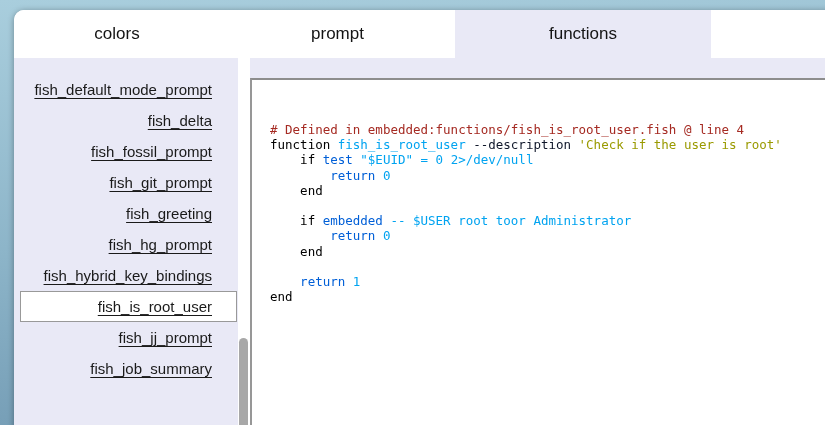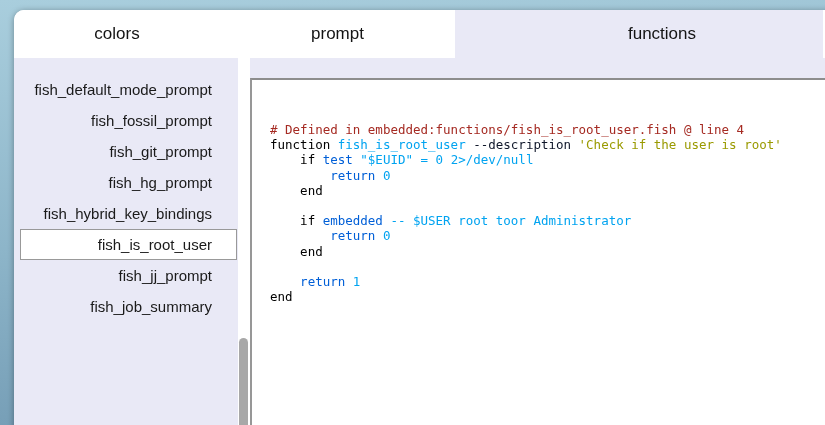--- a/index.html
+++ b/index.html
@@ -32,21 +32,21 @@
     display: flex;
     align-items: center;
     justify-content: center;
     font-size: 17px;
     font-weight: 500;
     color: #141414;
     cursor: pointer;
   }
   .tab:nth-child(1) { width: 206px; }
   .tab:nth-child(2) { width: 235px; }
-  .tab:nth-child(3) { width: 322px; padding-left: 46px; }
+  .tab:nth-child(3) { width: 256px; }
   .tab.selected { background: #e9e9f6; }
   .tabbar-spacer { flex: 1; background: #ffffff; }
   
   .content {
     position: absolute;
     left: 0; right: 0; top: 48px; bottom: 0;
     background: #e9e9f6;
   }
   
   .sidebar {
@@ -59,20 +59,21 @@
   .sb-item {
     height: 31px;
     line-height: 29px;
     text-align: right;
     padding-right: 24px;
     margin: 0 1px 0 6px;
     border: 1px solid transparent;
     box-sizing: border-box;
     font-size: 15px;
     color: #1a1a1a;
+    text-decoration: underline;
     text-underline-offset: 3px;
     text-decoration-thickness: 1px;
     cursor: pointer;
     white-space: nowrap;
   }
   .sb-item.selected {
     background: #ffffff;
     border-color: #999999;
   }
   
@@ -124,22 +125,24 @@
     <div class="tab">prompt</div>
     <div class="tab selected">functions</div>
     <div class="tabbar-spacer"></div>
   </div>
 
   <div class="content">
 
     <div class="sidebar" id="sidebar">
 
     <div class="sb-item">fish_default_mode_prompt</div>
+        <div class="sb-item">fish_delta</div>
         <div class="sb-item">fish_fossil_prompt</div>
         <div class="sb-item">fish_git_prompt</div>
+        <div class="sb-item">fish_greeting</div>
         <div class="sb-item">fish_hg_prompt</div>
         <div class="sb-item">fish_hybrid_key_bindings</div>
         <div class="sb-item selected">fish_is_root_user</div>
         <div class="sb-item">fish_jj_prompt</div>
         <div class="sb-item">fish_job_summary</div>
       </div>
 
     <div class="scroll-track">
       <div class="scroll-thumb"></div>
     </div>

